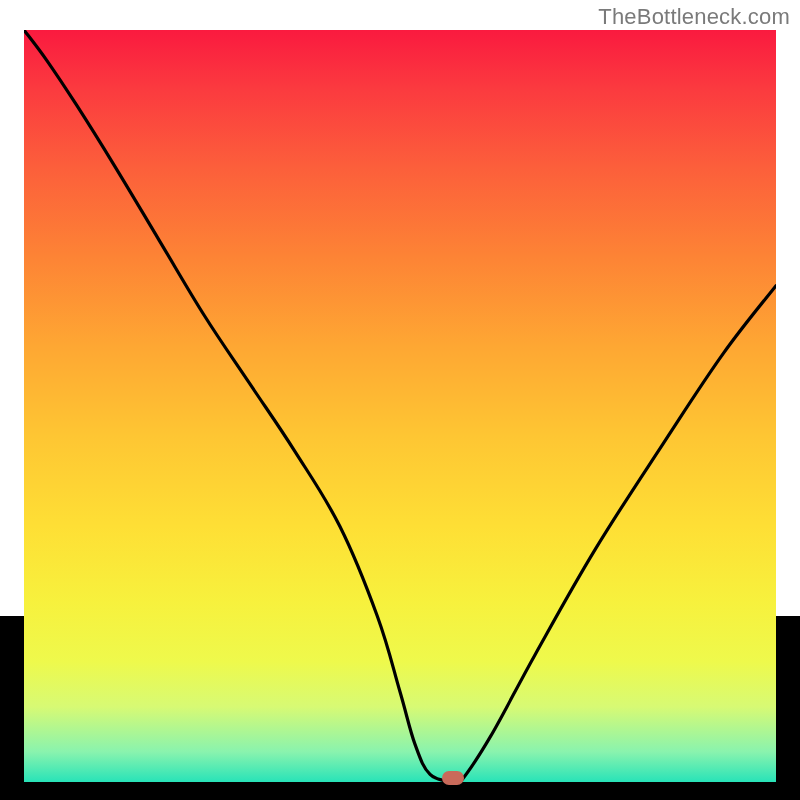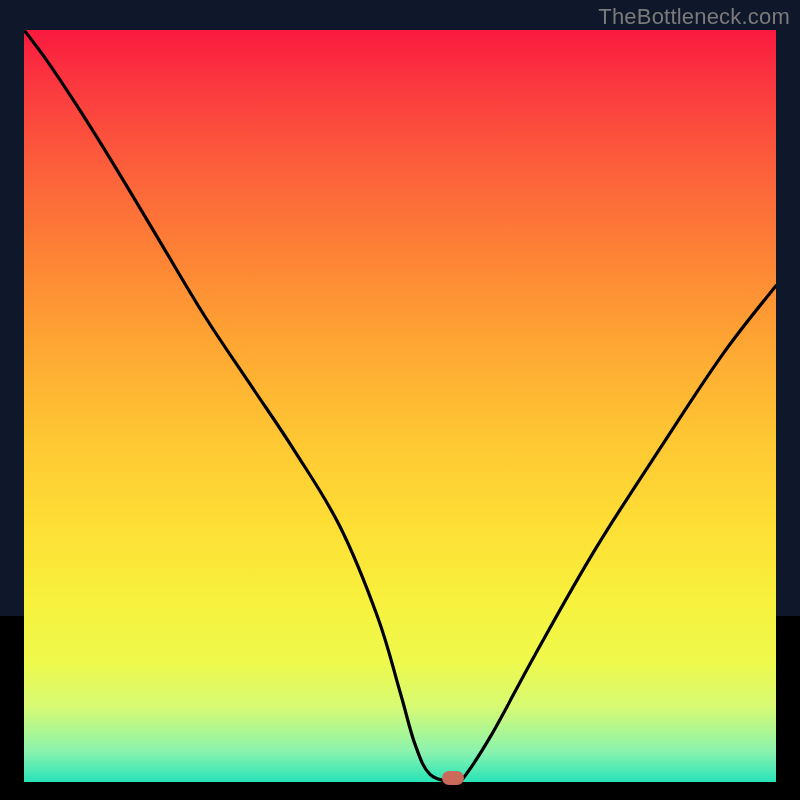--- a/index.html
+++ b/index.html
@@ -1,21 +1,21 @@
 <!DOCTYPE html>
 <html><head>
 <meta charset="utf-8">
 <style>
   * { margin: 0; padding: 0; box-sizing: border-box; }
   html, body { width: 800px; height: 800px; background: #000; overflow: hidden; }
   .frame {
     position: relative;
     width: 800px;
     height: 616px;
-    background: #0f172a;
+    background: #ffffff;
     text-align: right;
   }
   .watermark {
     position: absolute;
     top: 4px;
     right: 10px;
     font-family: Arial, Helvetica, sans-serif;
     font-size: 22px;
     font-weight: 400;
     color: #7a7a7a;

